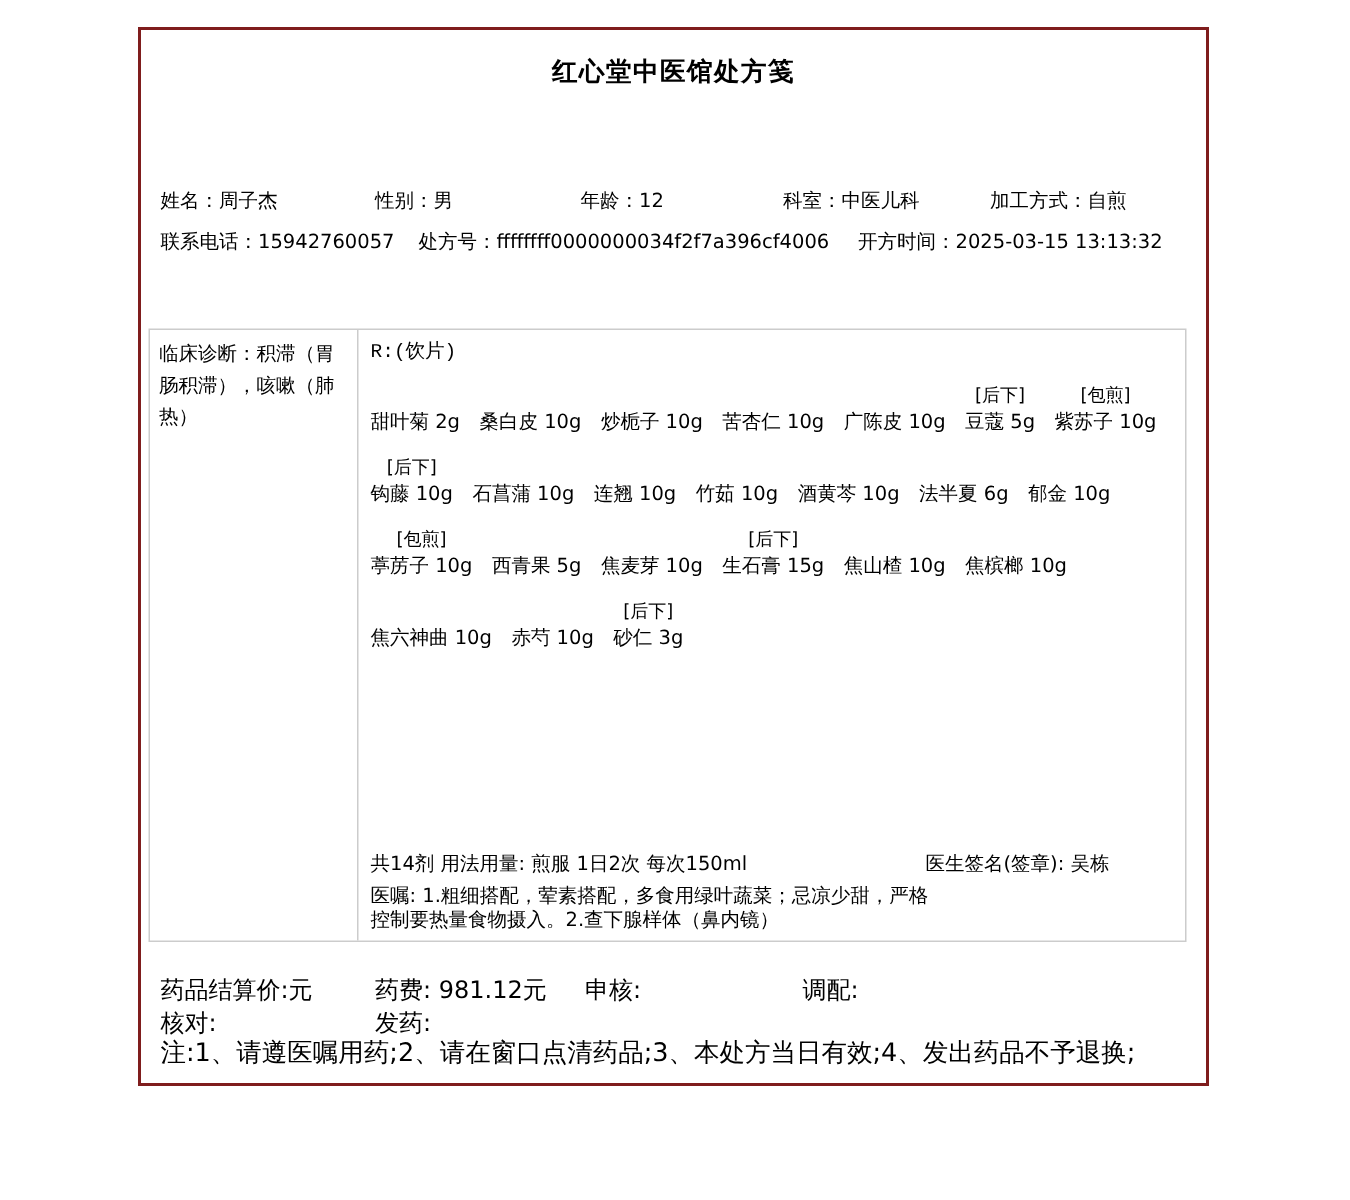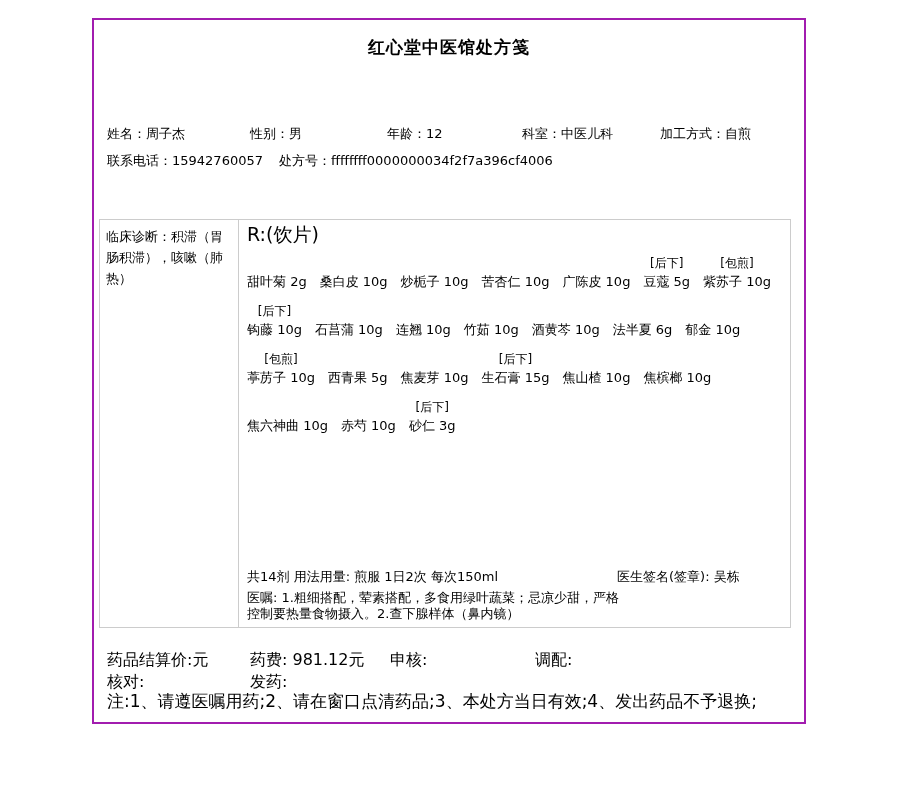--- a/index.html
+++ b/index.html
@@ -3,41 +3,41 @@
 <meta charset="utf-8">
 <style>
   html,body{margin:0;padding:0;}
   body{
     width:900px;height:800px;background:#ffffff;position:relative;
     font-family:"DejaVu Sans","Liberation Sans",sans-serif;
     color:#000;
   }
   .page{
     position:absolute;left:92px;top:18px;width:714px;height:706px;
-    border:2px solid #a21caf;box-sizing:border-box;background:#fff;
+    border:2px solid #7f1d1d;box-sizing:border-box;background:#fff;
   }
   .title{
     position:absolute;left:0;top:16px;width:100%;
     text-align:center;font-size:17px;font-weight:bold;letter-spacing:1px;
   }
   .info-line{position:absolute;font-size:13px;white-space:nowrap;}
   .info-field{position:absolute;white-space:nowrap;}
   .main-table{
     position:absolute;left:5px;top:199px;width:692px;height:409px;
     border:1px solid #cccccc;box-sizing:border-box;display:flex;
   }
   .diag-cell{
     width:139px;box-sizing:border-box;border-right:1px solid #cccccc;
     padding:6px 6px;font-size:13px;line-height:21px;
   }
   .rx-cell{
     flex:1;position:relative;box-sizing:border-box;padding:6px 8px;
     font-size:13px;
   }
-  .rx-header{line-height:17px;font-size:19px;}
+  .rx-header{line-height:17px;font-size:13px;font-family:Liberation Mono, monospace;}
   .herb-row{display:flex;gap:13px;margin-top:12px;flex-wrap:wrap;}
   .herb-item{display:flex;flex-direction:column;align-items:center;}
   .herb-tag{height:17px;line-height:17px;font-size:12px;white-space:pre;min-width:1px;}
   .herb-text{height:19px;line-height:19px;font-size:13px;white-space:nowrap;}
   .rx-footer{position:absolute;left:8px;right:8px;bottom:5px;font-size:13px;}
   .dosage-line{position:relative;height:18px;line-height:18px;white-space:nowrap;}
   .doctor-sign{position:absolute;left:370px;top:0;white-space:nowrap;}
   .advice{width:382px;line-height:16px;margin-top:4px;}
   .footer-field{position:absolute;font-size:16px;white-space:nowrap;}
   .note-line{position:absolute;left:13px;top:670px;font-size:17px;white-space:nowrap;}
@@ -53,20 +53,21 @@
     <span class="info-field" style="left:13px;"><span>姓名：</span><span>周子杰</span></span>
     <span class="info-field" style="left:156px;"><span>性别：</span><span>男</span></span>
     <span class="info-field" style="left:293px;"><span>年龄：</span><span>12</span></span>
     <span class="info-field" style="left:428px;"><span>科室：</span><span>中医儿科</span></span>
     <span class="info-field" style="left:566px;"><span>加工方式：</span><span>自煎</span></span>
   </div>
 
   <div class="info-line" style="top:132px;left:0;width:100%;height:18px;">
     <span class="info-field" style="left:13px;"><span>联系电话：</span><span>15942760057</span></span>
     <span class="info-field" style="left:185px;"><span>处方号：</span><span>ffffffff0000000034f2f7a396cf4006</span></span>
+    <span class="info-field" style="left:478px;"><span>开方时间：</span><span>2025-03-15 13:13:32</span></span>
   </div>
 
   <div class="main-table">
     <div class="diag-cell"><span>临床诊断：</span><span>积滞（胃肠积滞），咳嗽（肺热）</span></div>
 
     <div class="rx-cell">
       <div class="rx-header">R:(饮片)</div>
 
       <div>
           <div class="herb-row">

